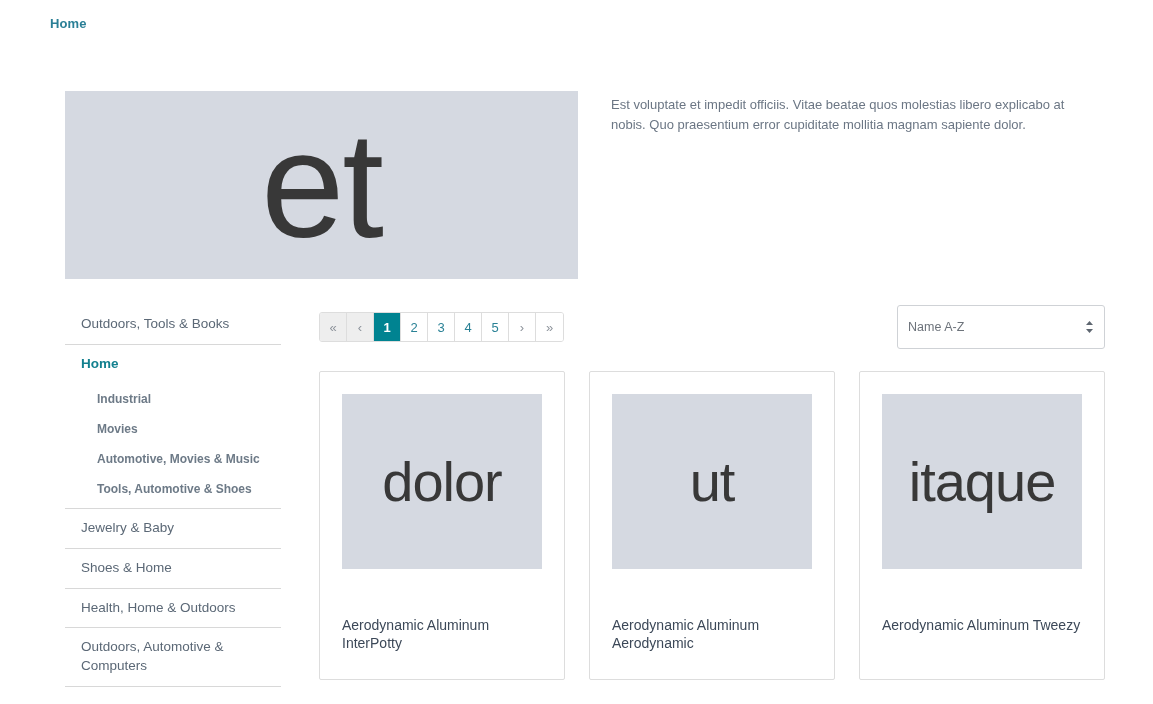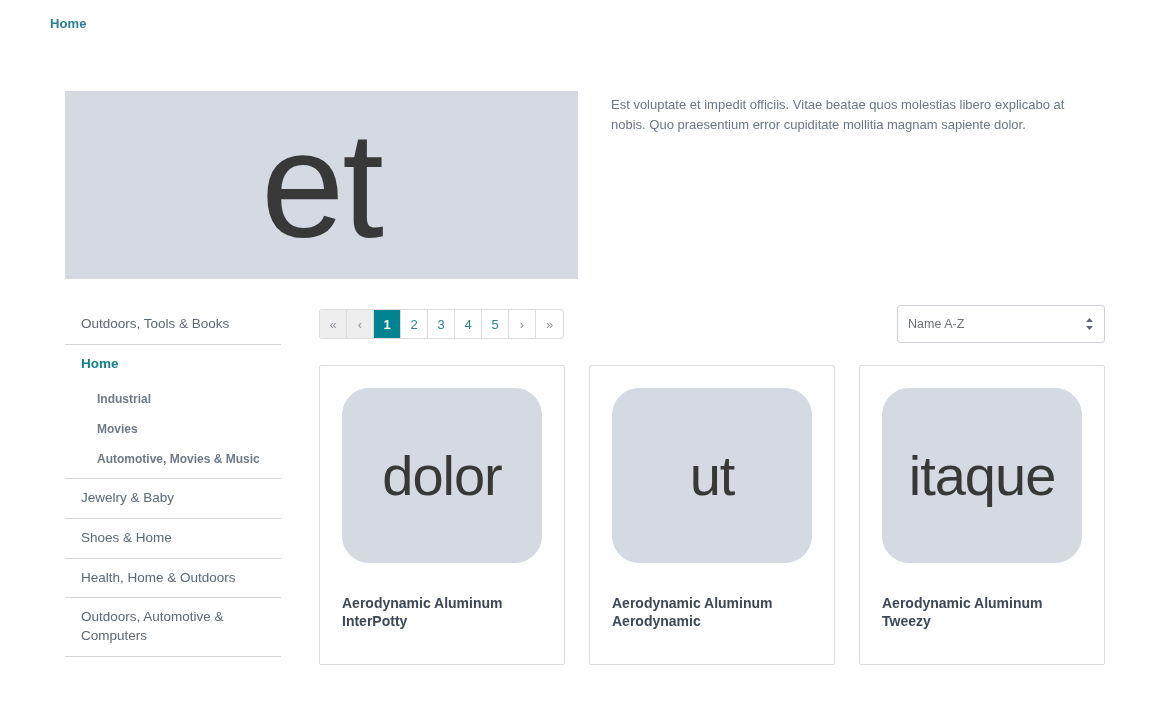--- a/index.html
+++ b/index.html
@@ -142,21 +142,21 @@
   }
   .pg:last-child { border-right: none; }
   .pg.disabled { background: #eeeeee; color: #9aa2ac; cursor: default; }
   .pg.active { background: #008391; color: #ffffff; font-weight: bold; }
   .pg.arrow { color: #8d939b; }
 
   
   .sort-wrap { position: relative; }
   .sort-select {
     width: 208px;
-    height: 38px;
+    height: 44px;
     border: 1px solid #cfd2d6;
     border-radius: 3px;
     background: #ffffff;
     font-family: "Liberation Sans", sans-serif;
     font-size: 12.5px;
     color: #6d737b;
     padding: 0 26px 0 10px;
     appearance: none;
     -webkit-appearance: none;
     cursor: pointer;
@@ -185,33 +185,32 @@
     min-height: 300px;
   }
   .card-img {
     width: 100%;
     height: 175px;
     background: #d5d9e1;
     display: flex;
     align-items: center;
     justify-content: center;
     overflow: hidden;
-    border-radius: 27px;
   }
   .card-img .ph-text {
     font-size: 56px;
     color: #383838;
     line-height: 1;
     white-space: nowrap;
     letter-spacing: -1px;
   }
   .card-title {
-    margin-top: 31px;
+    margin-top: 47px;
     font-size: 14px;
-    font-weight: bold;
+    font-weight: normal;
     color: #3c4858;
     line-height: 1.32;
   }
 </style>
 </head>
 <body>
 
 <div class="topbar">
   <a class="nav-link" href="#">Home</a>
 </div>
@@ -227,20 +226,21 @@
 
   <div class="sidebar">
     <ul class="cat-list">
       <li class="cat-item first">Outdoors, Tools &amp; Books</li>
       <li class="cat-item active">Home</li>
       <li class="sub-wrap">
         <ul class="sub-list">
           <li class="sub-item">Industrial</li>
           <li class="sub-item">Movies</li>
           <li class="sub-item">Automotive, Movies &amp; Music</li>
+          <li class="sub-item">Tools, Automotive &amp; Shoes</li>
         </ul>
       </li>
       <li class="cat-item">Jewelry &amp; Baby</li>
       <li class="cat-item">Shoes &amp; Home</li>
       <li class="cat-item">Health, Home &amp; Outdoors</li>
       <li class="cat-item">Outdoors, Automotive &amp; Computers</li>
     </ul>
   </div>
 
   <div class="main">

